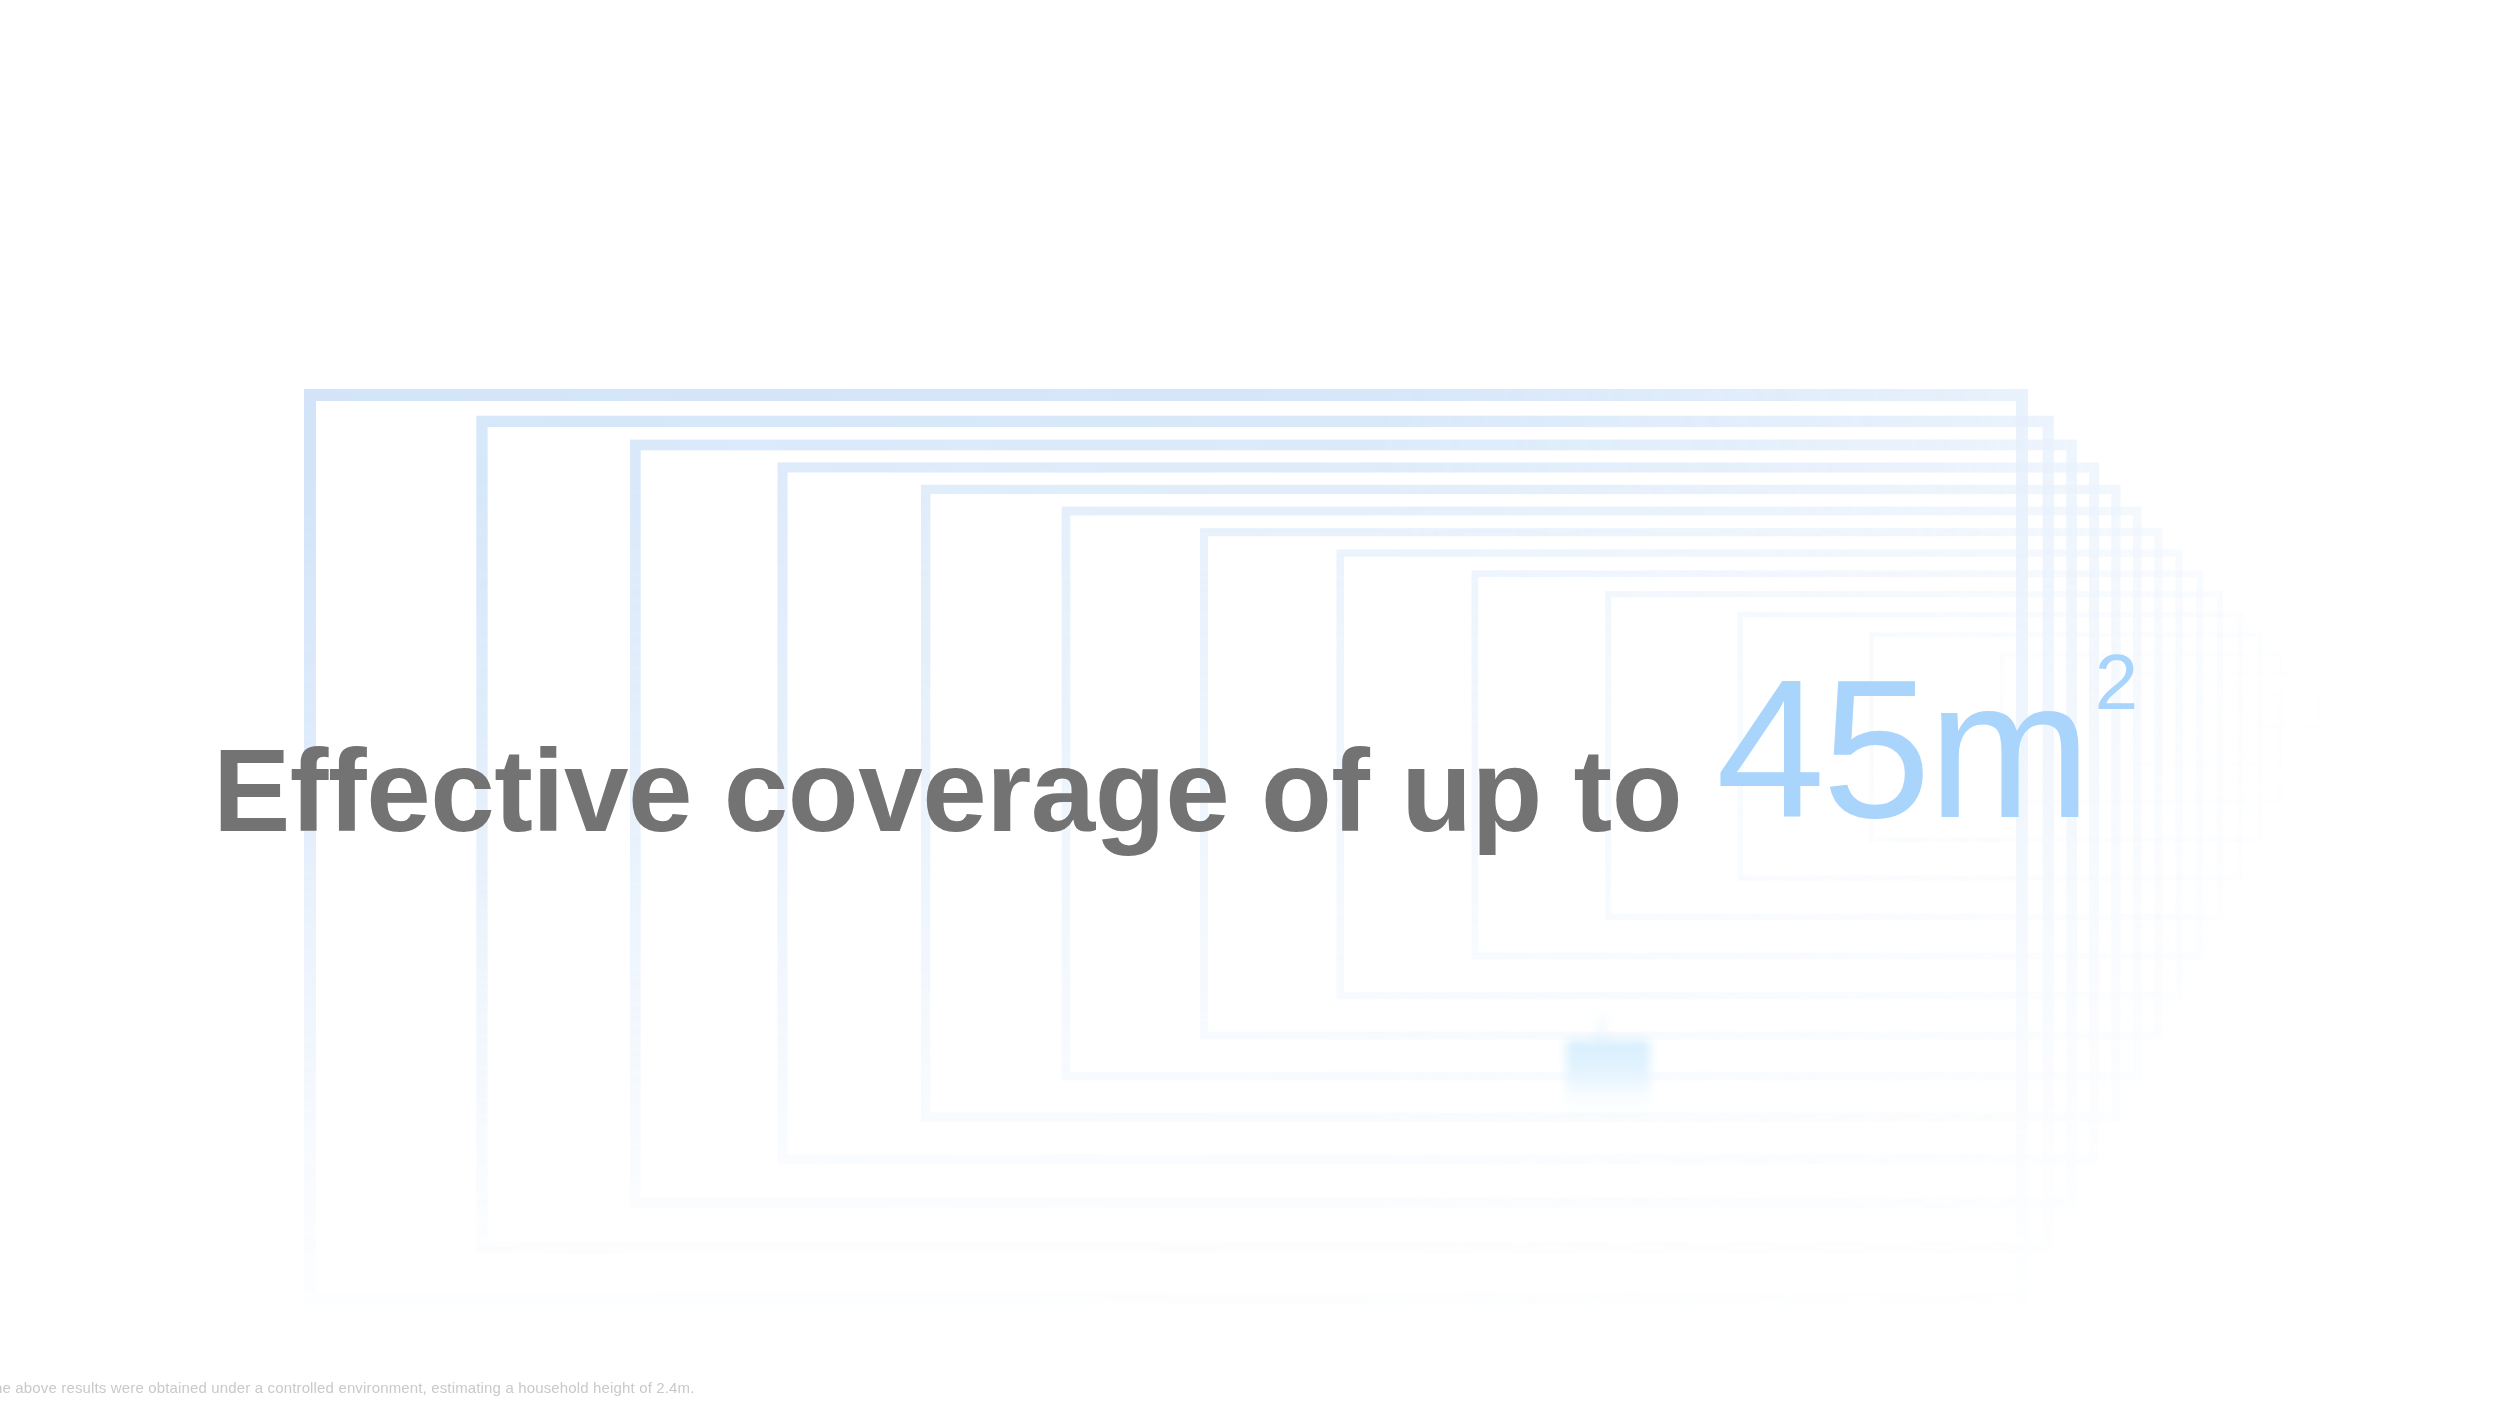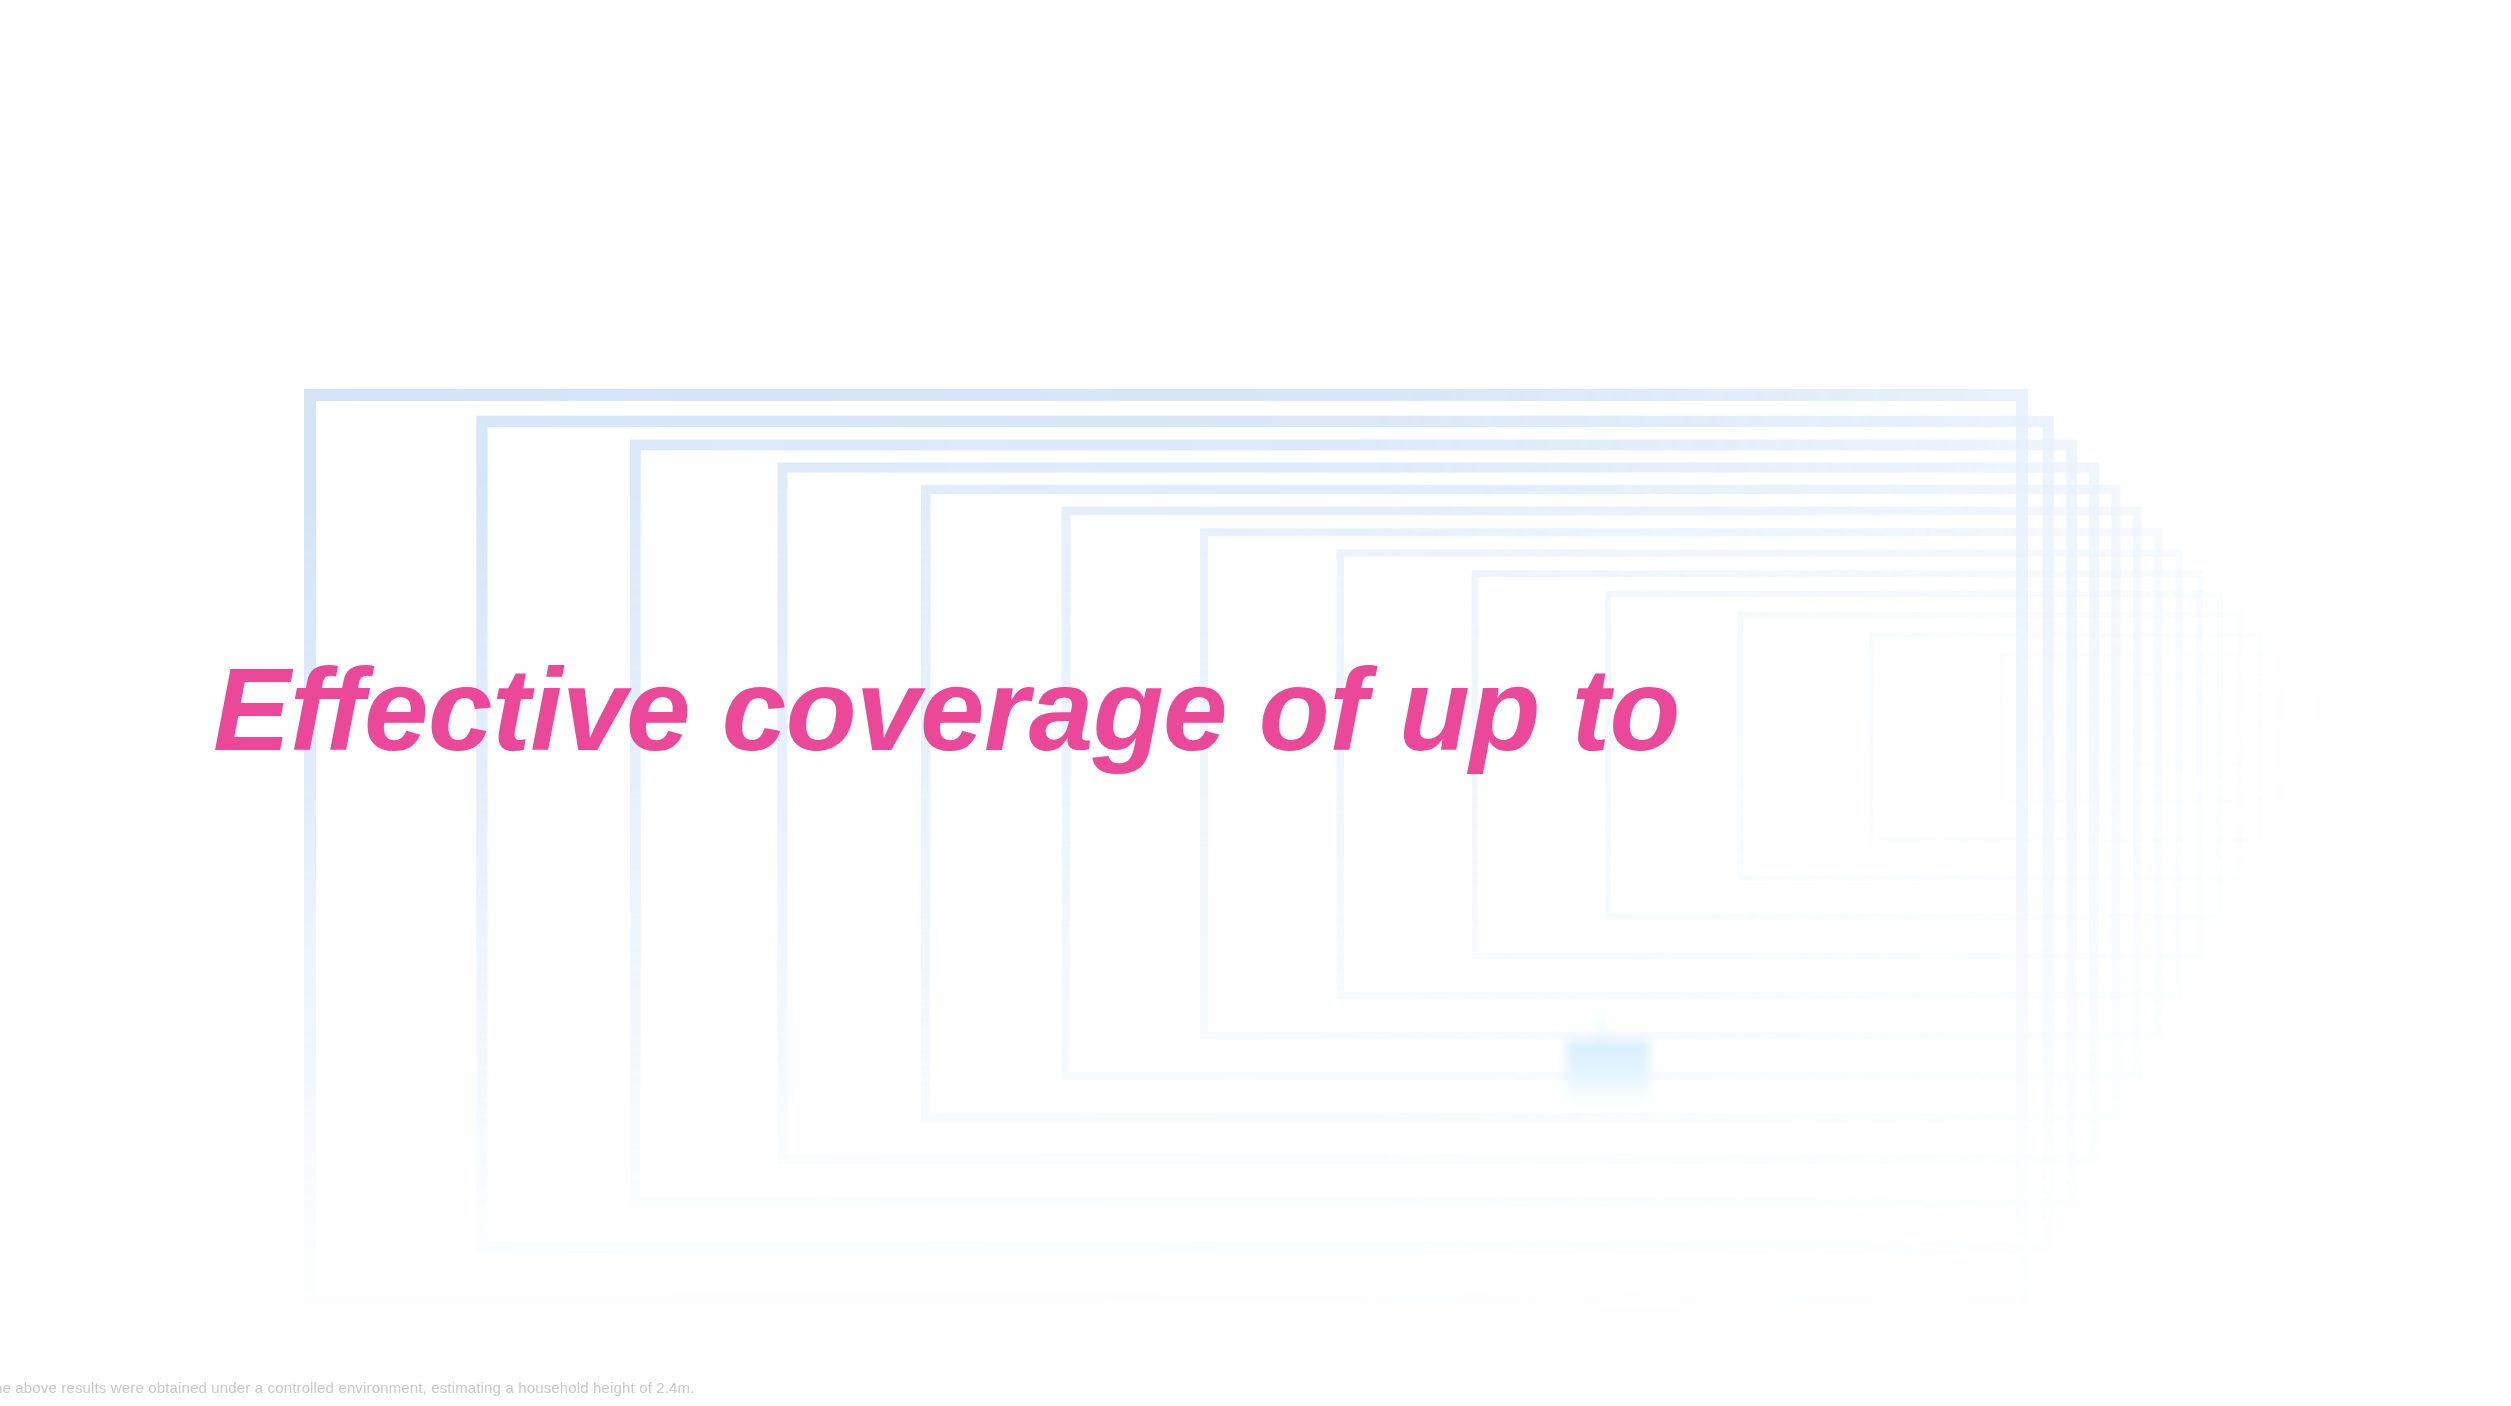--- a/index.html
+++ b/index.html
@@ -32,26 +32,25 @@
     top:648px;
     height:200px;
     display:flex;
     align-items:baseline;
     white-space:nowrap;
     z-index:5;
   }
   .hl-dark{
     font-size:116px;
     font-weight:bold;
-    color:#ec4899;
+    color:#737373;
     letter-spacing:-0.5px;
     line-height:1;
     position:relative;
-    top:4px;
-    font-style:italic;
+    top:18px;
   }
   .hl-blue-wrap{
     margin-left:34px;
     position:relative;
     line-height:1;
     top:4px;
   }
   .hl-blue{
     font-size:196px;
     font-weight:normal;
@@ -153,17 +152,21 @@
           </g>
       </g>
     </svg>
   </div>
 
   <div id="device-stem"></div>
   <div id="device-blob"></div>
 
   <div id="headline">
     <span class="hl-dark">Effective coverage of up to</span>
+    <span class="hl-blue-wrap">
+      <span class="hl-blue">45m</span>
+      <span class="hl-sup">2</span>
+    </span>
   </div>
 
   <div id="footnote">he above results were obtained under a controlled environment, estimating a household height of 2.4m.</div>
 
 </div>
 
 </body></html>

